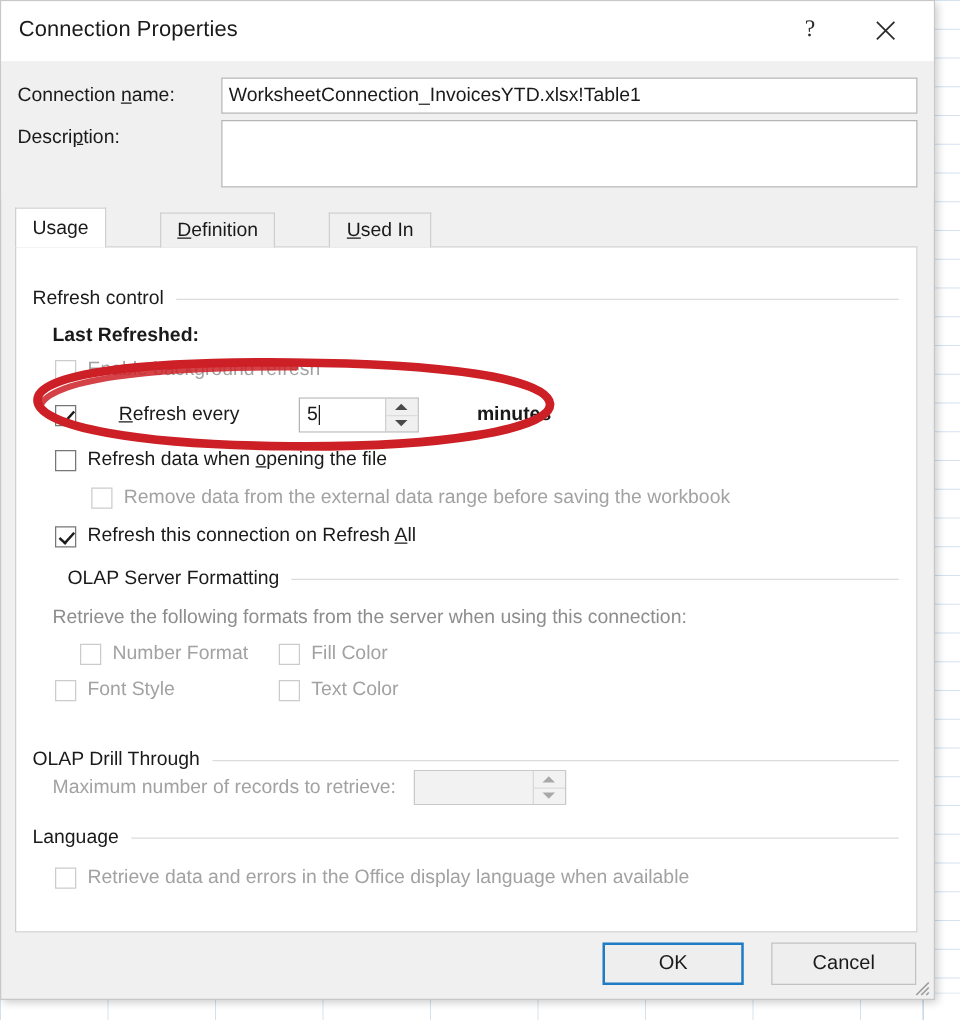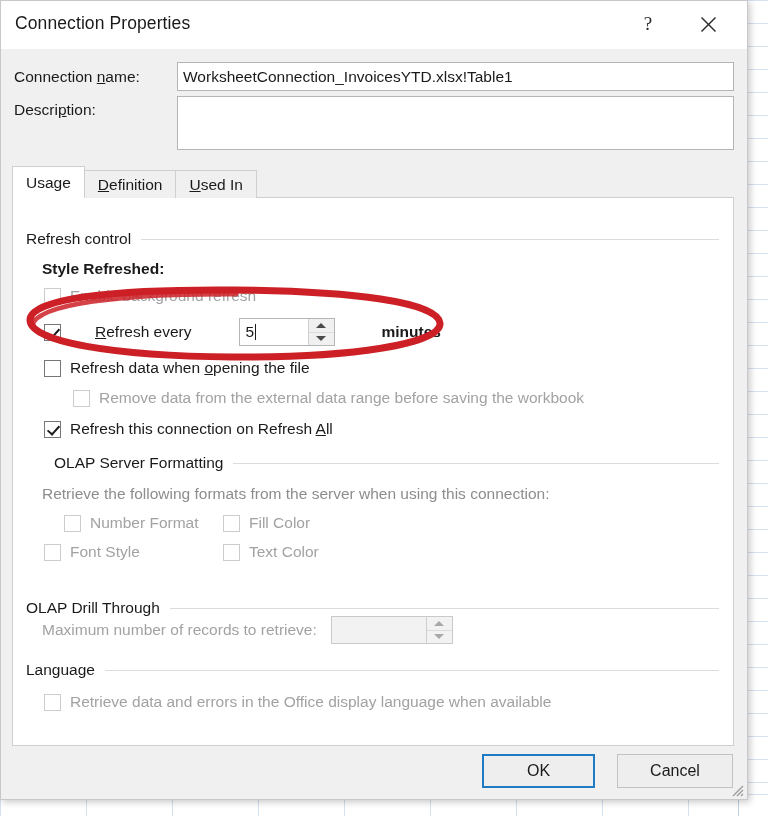--- a/index.html
+++ b/index.html
@@ -125,20 +125,21 @@
 
   
   #tabstrip {
     position: absolute;
     left: 11px;
     top: 165px;
     height: 32px;
     display: flex;
     align-items: flex-end;
     z-index: 3;
+    gap: 44px;
   }
   .tab {
     height: 28px;
     padding: 0 13px;
     display: flex;
     align-items: center;
     font-size: 15.5px;
     color: #1a1a1a;
     background: #f0f0f0;
     border: 1px solid #cfcfcf;
@@ -374,21 +375,21 @@
     <div class="tab"><u>U</u>sed In</div>
   </div>
 
   <div id="tabpanel">
 
     <div class="group-header" style="top:32px;">
       <span>Refresh control</span>
       <span class="gh-line"></span>
     </div>
 
-    <div class="sub-label bold" style="left:29px; top:62px;">Style Refreshed:</div>
+    <div class="sub-label bold" style="left:29px; top:62px;">Last Refreshed:</div>
 
     <div class="row disabled" style="left:31px; top:89px;">
       <span class="cb disabled"></span>
       <span>Enable background refresh</span>
     </div>
 
     <div class="row" style="left:31px; top:120px;gap:25px;">
       <span class="cb checked"></span>
       <span><u>R</u>efresh every</span>
       <span class="spin-wrap" style="margin-left:22px;">

